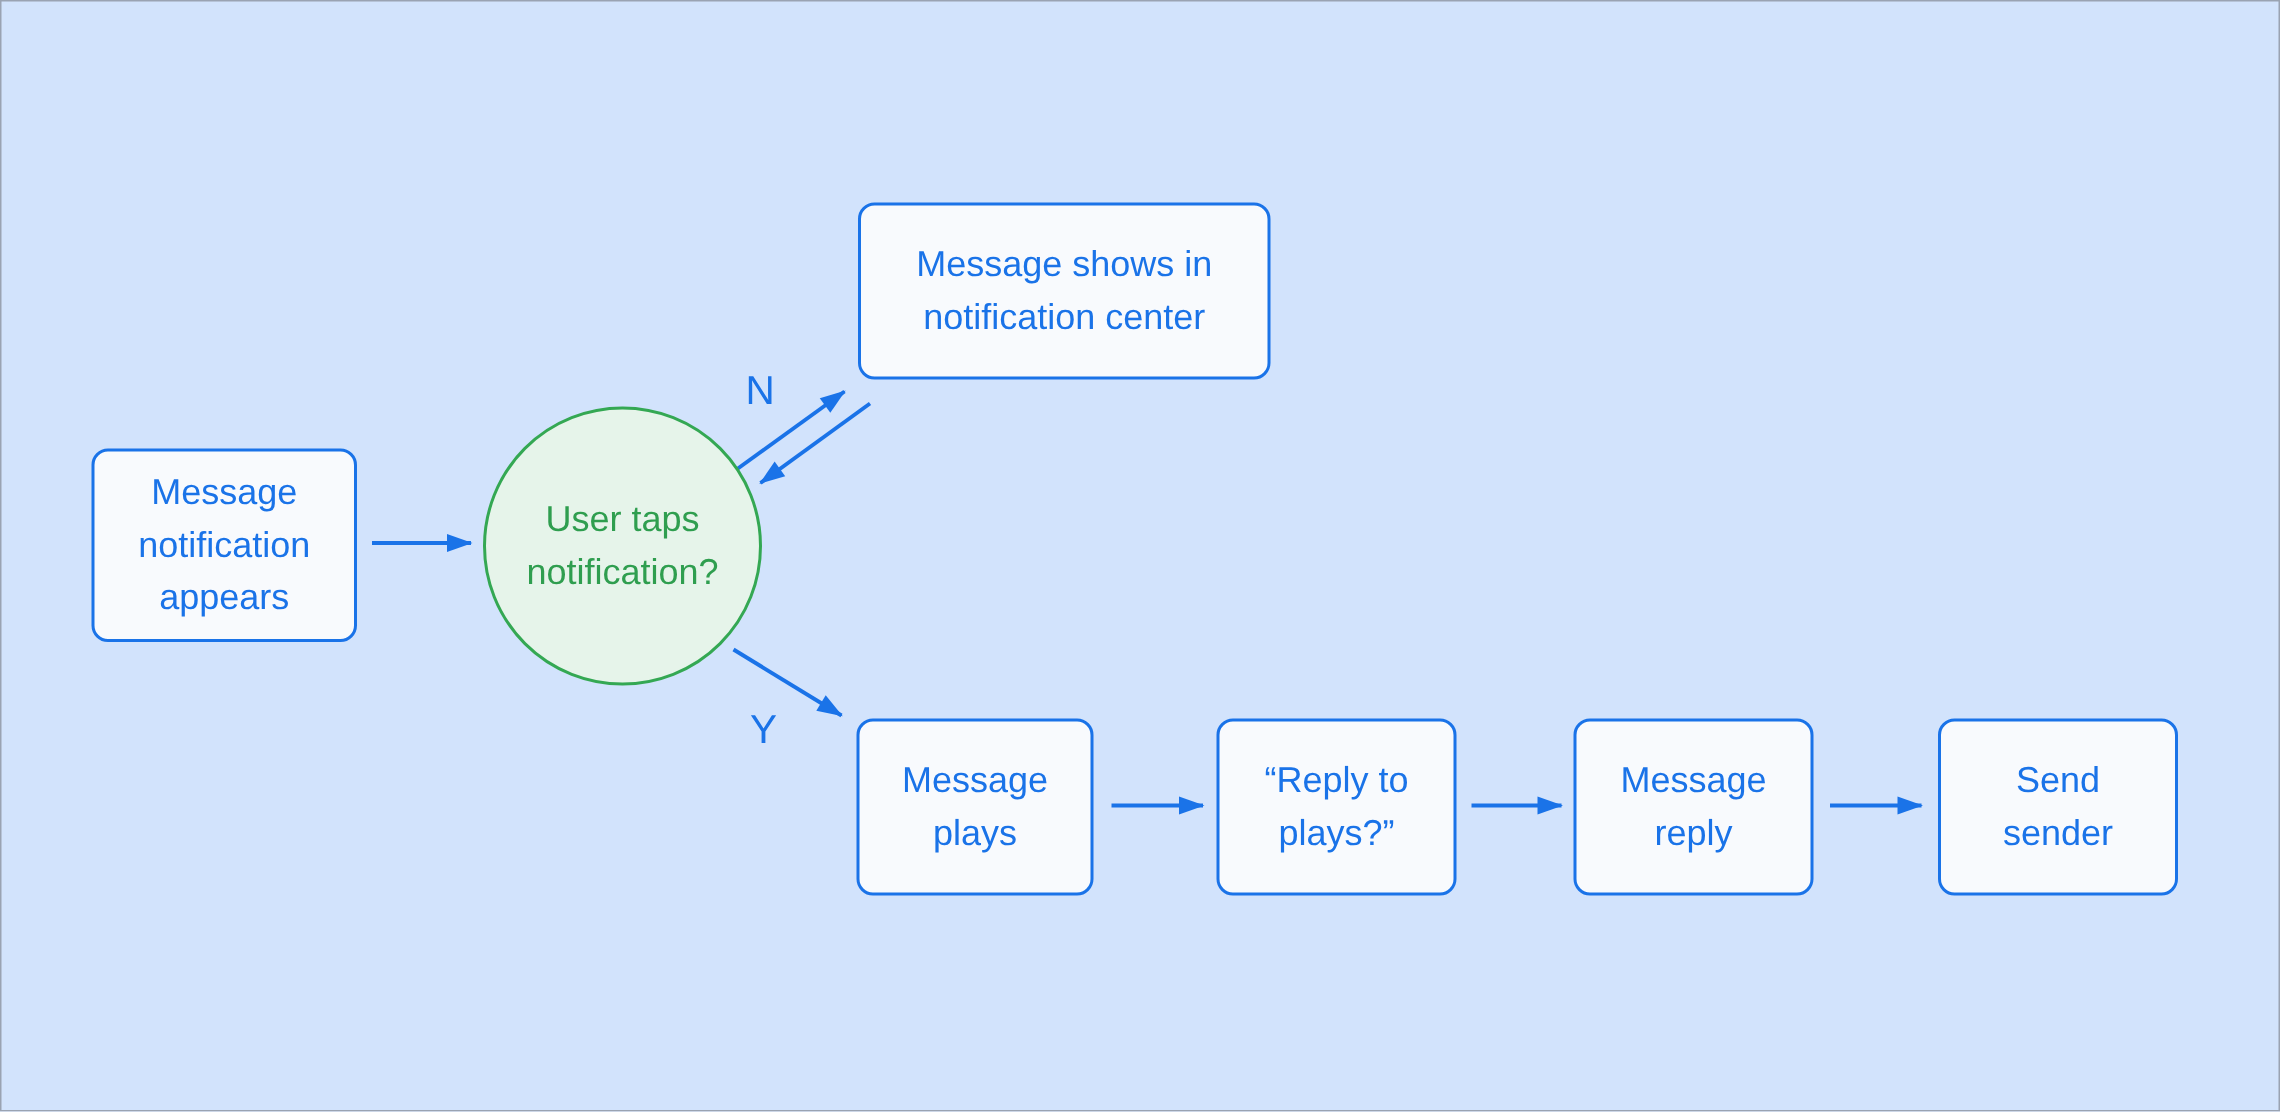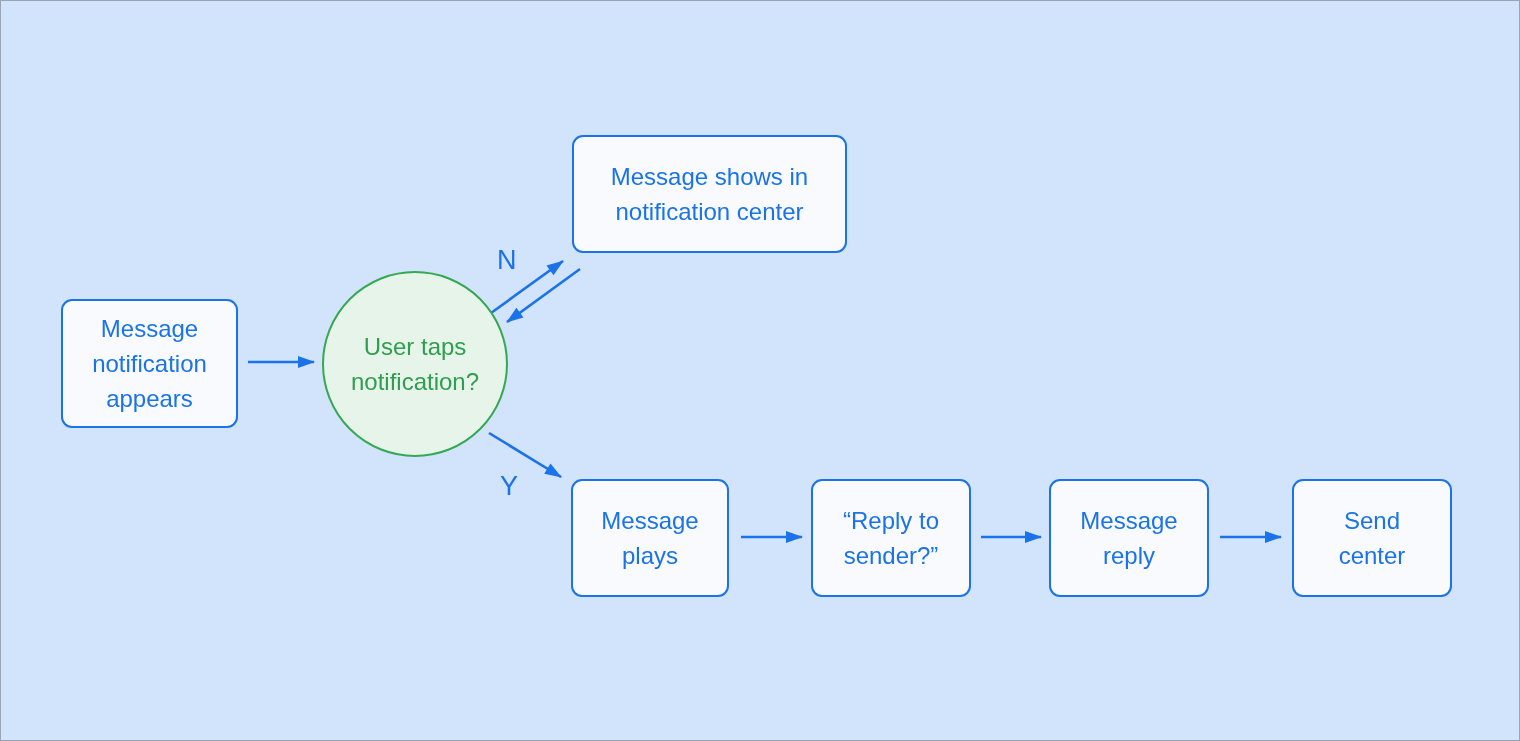--- a/index.html
+++ b/index.html
@@ -108,29 +108,29 @@
 notification center</span>
   </div>
 
   <div class="node box" id="node-message-plays">
     <span class="label">Message
 plays</span>
   </div>
 
   <div class="node box" id="node-reply-to-sender">
     <span class="label">“Reply to
-sender?”</span>
+plays?”</span>
   </div>
 
   <div class="node box" id="node-compose-reply">
     <span class="label">Message
 reply</span>
   </div>
 
   <div class="node box" id="node-send-reply">
     <span class="label">Send
-center</span>
+sender</span>
   </div>
 
   <div class="edge-label" id="edge-label-no">N</div>
   <div class="edge-label" id="edge-label-yes">Y</div>
 
 </div>
 
 </body></html>

